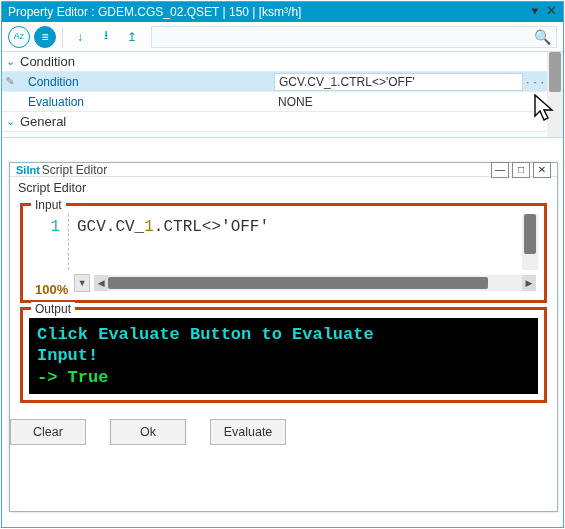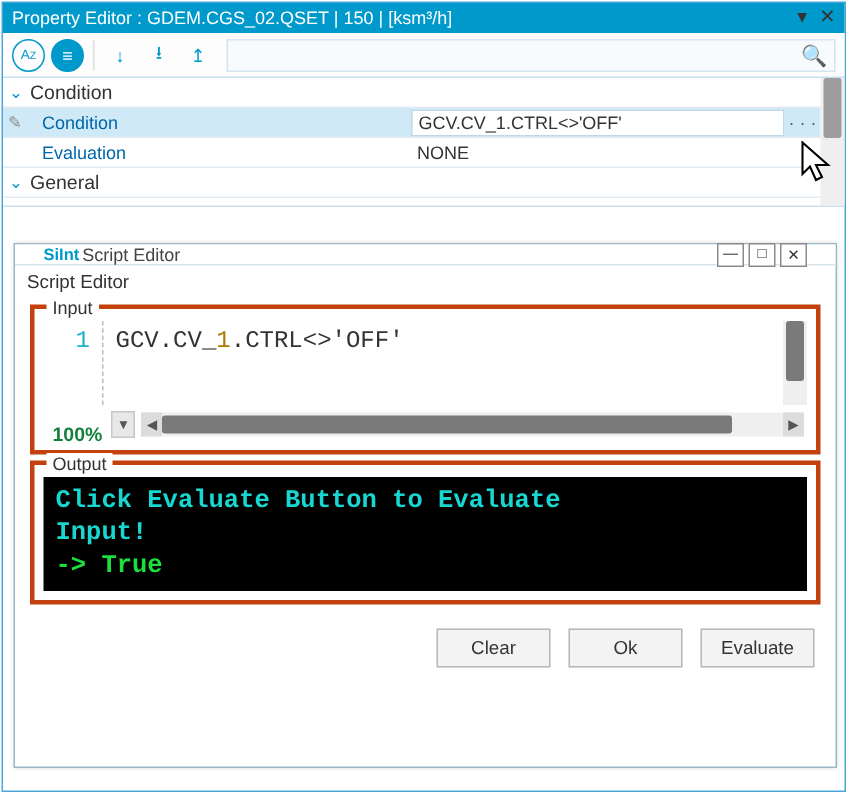--- a/index.html
+++ b/index.html
@@ -149,21 +149,21 @@
     width:549px; height:350px;
     border:1px solid #9ab7c8;
     background:#fff;
     box-shadow:0 0 3px rgba(0,0,0,0.15);
   }
   .script-titlebar {
     height:14px;
     background:#fff;
     border-bottom:1px solid #d8e4ec;
     display:flex;align-items:center;
-    padding:0 19px;
+    padding:0 6px;
     color:#0099cc;
     font-size:12px;
   }
   .script-titlebar .brand { font-weight:bold; color:#0099cc; margin-right:2px; font-size:11px;}
   .script-titlebar .title { color:#444; }
   .script-titlebar .spacer{flex:1;}
   .winbtn {
     width:18px;height:16px;
     border:1px solid #8a8a8a;
     margin-left:3px;
@@ -214,21 +214,21 @@
   .code-vscroll {
     width:16px;background:#efefef;position:relative;
   }
   .code-vscroll .thumb{position:absolute;top:0;left:2px;right:2px;height:40px;background:#7a7a7a;border-radius:2px;}
   .zoom-row {
     display:flex;align-items:center;
     height:22px;
     margin-top:2px;
   }
   .zoom-label {
-    font-size:13px;font-weight:bold;color:#15803d;
+    font-size:13px;font-weight:bold;color:#a16207;
     padding:0 6px;
     margin-top:12px;
   }
   .zoom-dd {
     width:16px;height:18px;background:#e8e8e8;border:1px solid #c7c7c7;
     display:flex;align-items:center;justify-content:center;font-size:9px;color:#555;
   }
   .hscroll {
     flex:1;height:16px;background:#efefef;position:relative;margin-left:4px;margin-right:2px;
   }
@@ -246,21 +246,21 @@
     font-weight:bold;
     padding:6px 8px;
     height:76px;
     white-space:pre-wrap;
     line-height:1.25;
   }
   .out-l1,.out-l2 { color:#17d7d0; }
   .out-l3 { color:#1bdf3d; }
   
   .btn-row {
-    display:flex;justify-content:flex-end;gap:12px;
+    display:flex;gap:24px;
     padding:12px 14px 0 0;
   }
   .btn {
     min-width:76px;height:26px;
     border:1px solid #b6b6b6;
     background:#f3f3f3;
     font-size:12.5px;
     display:flex;align-items:center;justify-content:center;
     color:#333;
   }

